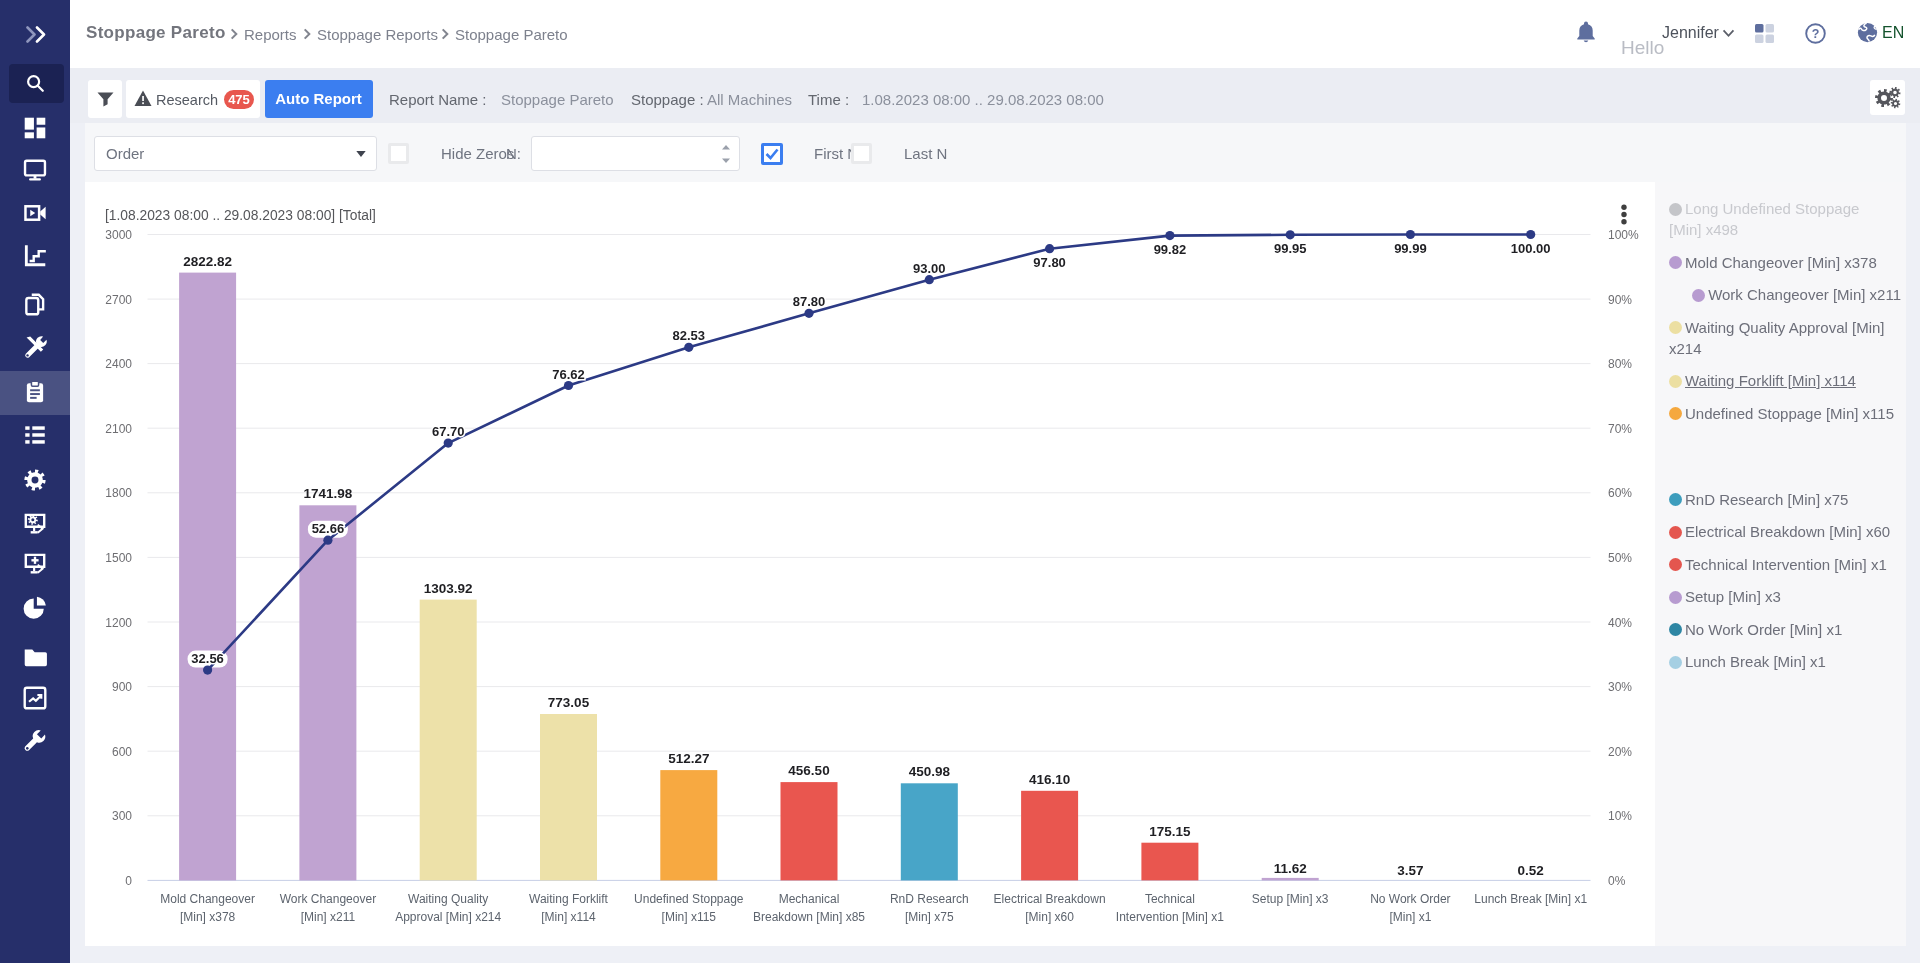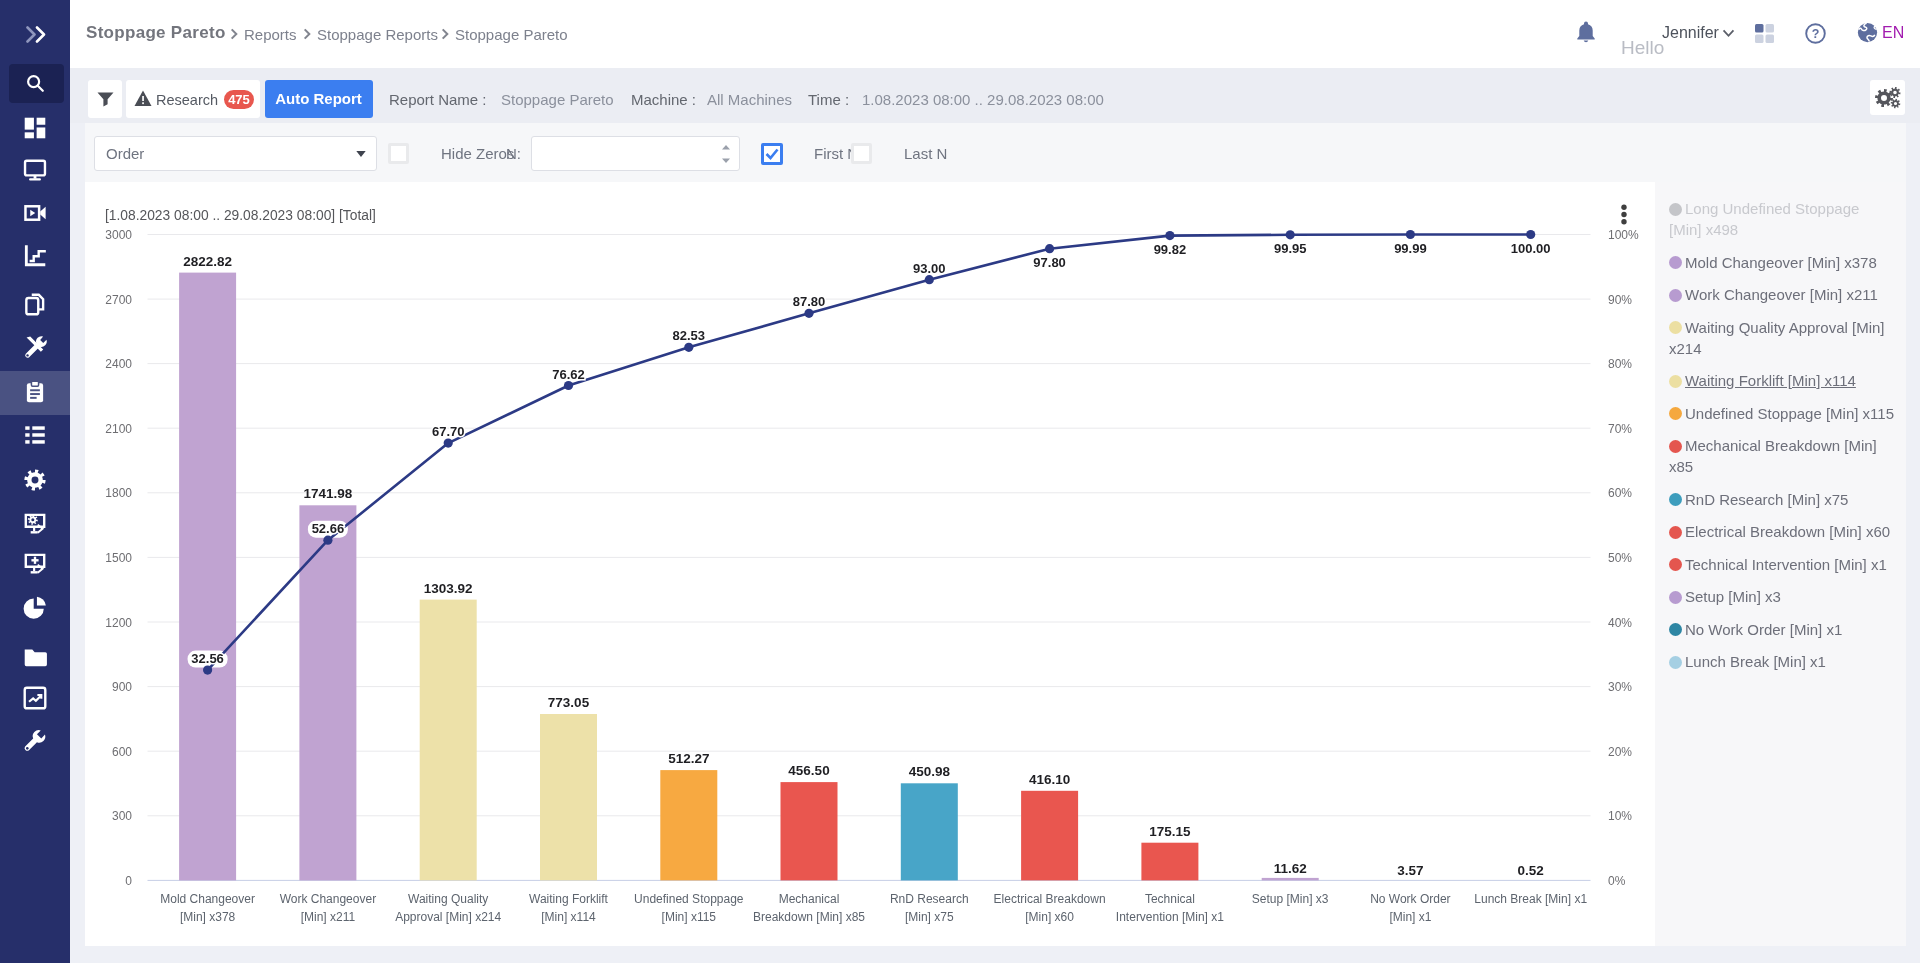--- a/index.html
+++ b/index.html
@@ -147,39 +147,39 @@
 <svg class="abs" style="left:1735px;top:23px" width="21" height="21" viewBox="0 0 21 21">
       <circle cx="10.5" cy="10.5" r="9.3" fill="none" stroke="#5e6e9e" stroke-width="1.9"></circle>
       <text x="10.5" y="15" text-anchor="middle" font-size="12.5" font-weight="bold" fill="#5e6e9e" font-family="Liberation Sans">?</text>
     </svg>
 <svg class="abs" style="left:1787px;top:22px" width="21" height="21" viewBox="0 0 24 24">
       <circle cx="12" cy="12" r="11" fill="#5e6e9e"></circle>
       <path d="M11,1.5 c-3.5,0.8 -4,3.6 -1.6,4.2 2,0.5 2.4,2 0.8,3.3 -1.8,1.5 -4.4,0.7 -5.2,-1 -0.7,-1.5 -2.3,-1 -3,0.8" fill="none" stroke="#ffffff" stroke-width="1.7"></path>
       <path d="M14,22.3 c-0.3,-2.2 -2.6,-2.8 -2.6,-4.6 0,-1.9 2.4,-2.7 4.4,-1.8 1.7,0.8 3.8,0.4 4.6,-1.1" fill="none" stroke="#ffffff" stroke-width="1.7"></path>
       <path d="M21.5,4.5 c-2.2,0.3 -2.6,2.5 -0.7,3.3 1.2,0.5 2.4,0.2 2.9,-0.7" fill="none" stroke="#ffffff" stroke-width="1.5"></path>
     </svg>
-<span class="abs" style="left:1812px;top:24px;font-size:16px;color:#a21caf">EN</span>
+<span class="abs" style="left:1812px;top:24px;font-size:16px;color:#14532d">EN</span>
   </div>
 <div id="toolbar">
     <div class="btn" style="left:18px;top:12px;width:34px;height:38px"></div>
 <svg class="abs" style="left:27px;top:24px" width="17" height="15" viewBox="0 0 17 15">
       <path d="M0.5,0.5 h16 L10.6,7.2 v5 l-4.2,2.3 v-7.3 z" fill="#4a4d55"></path>
     </svg>
 <div class="btn" style="left:56px;top:12px;width:134px;height:38px"></div>
 <svg class="abs" style="left:64px;top:22px" width="18" height="17" viewBox="0 0 18 17">
       <path d="M9,0.5 L17.5,16 H0.5 z" fill="#4a4d55"></path>
       <rect x="8.2" y="6" width="1.7" height="5" fill="#fff"></rect>
       <rect x="8.2" y="12.3" width="1.7" height="1.8" fill="#fff"></rect>
     </svg>
 <span class="abs" style="left:86px;top:24px;font-size:14.5px;color:#555a63">Research</span>
 <div class="abs" style="left:154px;top:22px;width:30px;height:19px;background:#e8574e;border-radius:9.5px;color:#fff;font-size:13px;font-weight:bold;text-align:center;line-height:19px">475</div>
 <div class="abs" style="left:194.5px;top:12px;width:108px;height:38px;background:#3b7ef0;border-radius:3px;color:#fff;font-size:15px;font-weight:bold;text-align:center;line-height:38px">Auto Report</div>
 <span class="abs lbl-b" style="left:319px;top:23px">Report Name :</span>
 <span class="abs lbl-v" style="left:431px;top:23px">Stoppage Pareto</span>
-<span class="abs lbl-b" style="left:561px;top:23px">Machine :</span>
+<span class="abs lbl-b" style="left:561px;top:23px">Stoppage :</span>
 <span class="abs lbl-v" style="left:637px;top:23px">All Machines</span>
 <span class="abs lbl-b" style="left:738px;top:23px">Time :</span>
 <span class="abs lbl-v" style="left:792px;top:23px">1.08.2023 08:00 .. 29.08.2023 08:00</span>
 <div class="btn" style="left:1800px;top:12px;width:35px;height:35px"></div>
 <svg class="abs" style="left:1804px;top:18px" width="28" height="24" viewBox="0 0 28 24">
       <path d="M19.00,12.00A9.00,9.00 0 0 1 18.44,15.12L16.19,14.28A6.60,6.60 0 0 1 14.67,16.67L16.36,18.36A9.00,9.00 0 0 1 13.77,20.17L12.76,17.99A6.60,6.60 0 0 1 10.00,18.60L10.00,21.00A9.00,9.00 0 0 1 6.88,20.44L7.72,18.19A6.60,6.60 0 0 1 5.33,16.67L3.64,18.36A9.00,9.00 0 0 1 1.83,15.77L4.01,14.76A6.60,6.60 0 0 1 3.40,12.00L1.00,12.00A9.00,9.00 0 0 1 1.56,8.88L3.81,9.72A6.60,6.60 0 0 1 5.33,7.33L3.64,5.64A9.00,9.00 0 0 1 6.23,3.83L7.24,6.01A6.60,6.60 0 0 1 10.00,5.40L10.00,3.00A9.00,9.00 0 0 1 13.12,3.56L12.28,5.81A6.60,6.60 0 0 1 14.67,7.33L16.36,5.64A9.00,9.00 0 0 1 18.17,8.23L15.99,9.24A6.60,6.60 0 0 1 16.60,12.00L19.00,12.00ZM13.00,12.00A3.00,3.00 0 1 0 7.00,12.00A3.00,3.00 0 1 0 13.00,12.00Z" fill="#55565c" fill-rule="evenodd"></path>
       <path d="M26.50,6.50A5.50,5.50 0 0 1 26.16,8.40L24.66,7.85A3.90,3.90 0 0 1 23.76,9.26L24.89,10.39A5.50,5.50 0 0 1 23.30,11.49L22.63,10.04A3.90,3.90 0 0 1 21.00,10.40L21.00,12.00A5.50,5.50 0 0 1 19.10,11.66L19.65,10.16A3.90,3.90 0 0 1 18.24,9.26L17.11,10.39A5.50,5.50 0 0 1 16.01,8.80L17.46,8.13A3.90,3.90 0 0 1 17.10,6.50L15.50,6.50A5.50,5.50 0 0 1 15.84,4.60L17.34,5.15A3.90,3.90 0 0 1 18.24,3.74L17.11,2.61A5.50,5.50 0 0 1 18.70,1.51L19.37,2.96A3.90,3.90 0 0 1 21.00,2.60L21.00,1.00A5.50,5.50 0 0 1 22.90,1.34L22.35,2.84A3.90,3.90 0 0 1 23.76,3.74L24.89,2.61A5.50,5.50 0 0 1 25.99,4.20L24.54,4.87A3.90,3.90 0 0 1 24.90,6.50L26.50,6.50ZM22.80,6.50A1.80,1.80 0 1 0 19.20,6.50A1.80,1.80 0 1 0 22.80,6.50Z" fill="#55565c" fill-rule="evenodd"></path>
       <path d="M26.30,17.50A4.80,4.80 0 0 1 26.00,19.16L24.69,18.68A3.40,3.40 0 0 1 23.90,19.90L24.89,20.89A4.80,4.80 0 0 1 23.51,21.86L22.92,20.59A3.40,3.40 0 0 1 21.50,20.90L21.50,22.30A4.80,4.80 0 0 1 19.84,22.00L20.32,20.69A3.40,3.40 0 0 1 19.10,19.90L18.11,20.89A4.80,4.80 0 0 1 17.14,19.51L18.41,18.92A3.40,3.40 0 0 1 18.10,17.50L16.70,17.50A4.80,4.80 0 0 1 17.00,15.84L18.31,16.32A3.40,3.40 0 0 1 19.10,15.10L18.11,14.11A4.80,4.80 0 0 1 19.49,13.14L20.08,14.41A3.40,3.40 0 0 1 21.50,14.10L21.50,12.70A4.80,4.80 0 0 1 23.16,13.00L22.68,14.31A3.40,3.40 0 0 1 23.90,15.10L24.89,14.11A4.80,4.80 0 0 1 25.86,15.49L24.59,16.08A3.40,3.40 0 0 1 24.90,17.50L26.30,17.50ZM23.10,17.50A1.60,1.60 0 1 0 19.90,17.50A1.60,1.60 0 1 0 23.10,17.50Z" fill="#55565c" fill-rule="evenodd"></path>
     </svg>
 
@@ -317,24 +317,23 @@
 <text x="1325.4" y="738.5" text-anchor="middle" class="cl">[Min] x1</text>
 <text x="1445.7" y="720.5" text-anchor="middle" class="cl">Lunch Break [Min] x1</text>
 <circle cx="1539" cy="25.3" r="2.7" fill="#3f3f3f"></circle>
       <circle cx="1539" cy="32.5" r="2.7" fill="#3f3f3f"></circle>
       <circle cx="1539" cy="39.7" r="2.7" fill="#3f3f3f"></circle>
 </svg>
   </div>
 <div id="legend">
     <div class="leg-item" style="top:16px;color:#c8c9ce;"><span class="leg-dot" style="background:#c4c5c9"></span>Long Undefined Stoppage<br>[Min] x498</div>
 <div class="leg-item" style="top:69.5px;white-space:nowrap;"><span class="leg-dot" style="background:#b79bd0"></span>Mold Changeover [Min] x378</div>
-<div class="leg-item" style="top:102px;white-space:nowrap;"><span class="leg-dot" style="background:#b79bd0"></span>Work Changeover [Min] x211</div>
+<div class="leg-item" style="top:102px;white-space:nowrap;text-align:right;"><span class="leg-dot" style="background:#b79bd0"></span>Work Changeover [Min] x211</div>
 <div class="leg-item" style="top:134.5px;"><span class="leg-dot" style="background:#ecdfa2"></span>Waiting Quality Approval [Min]<br>x214</div>
 <div class="leg-item" style="top:188px;white-space:nowrap;text-decoration:underline;"><span class="leg-dot" style="background:#ecdfa2"></span>Waiting Forklift [Min] x114</div>
 <div class="leg-item" style="top:220.5px;white-space:nowrap;"><span class="leg-dot" style="background:#f5a83e"></span>Undefined Stoppage [Min] x115</div>
-<div class="leg-item" style="top:253px;"><span class="leg-dot" style="background:#e4564f"></span>Mechanical Breakdown [Min]<br>x85</div>
 <div class="leg-item" style="top:306.5px;white-space:nowrap;"><span class="leg-dot" style="background:#3d9dbd"></span>RnD Research [Min] x75</div>
 <div class="leg-item" style="top:339px;white-space:nowrap;"><span class="leg-dot" style="background:#e4564f"></span>Electrical Breakdown [Min] x60</div>
 <div class="leg-item" style="top:371.5px;white-space:nowrap;"><span class="leg-dot" style="background:#e4564f"></span>Technical Intervention [Min] x1</div>
 <div class="leg-item" style="top:404px;white-space:nowrap;"><span class="leg-dot" style="background:#b79bd0"></span>Setup [Min] x3</div>
 <div class="leg-item" style="top:436.5px;white-space:nowrap;"><span class="leg-dot" style="background:#2e86a4"></span>No Work Order [Min] x1</div>
 <div class="leg-item" style="top:469px;white-space:nowrap;"><span class="leg-dot" style="background:#a5cfe3"></span>Lunch Break [Min] x1</div>
   </div>
 
 </body></html>

